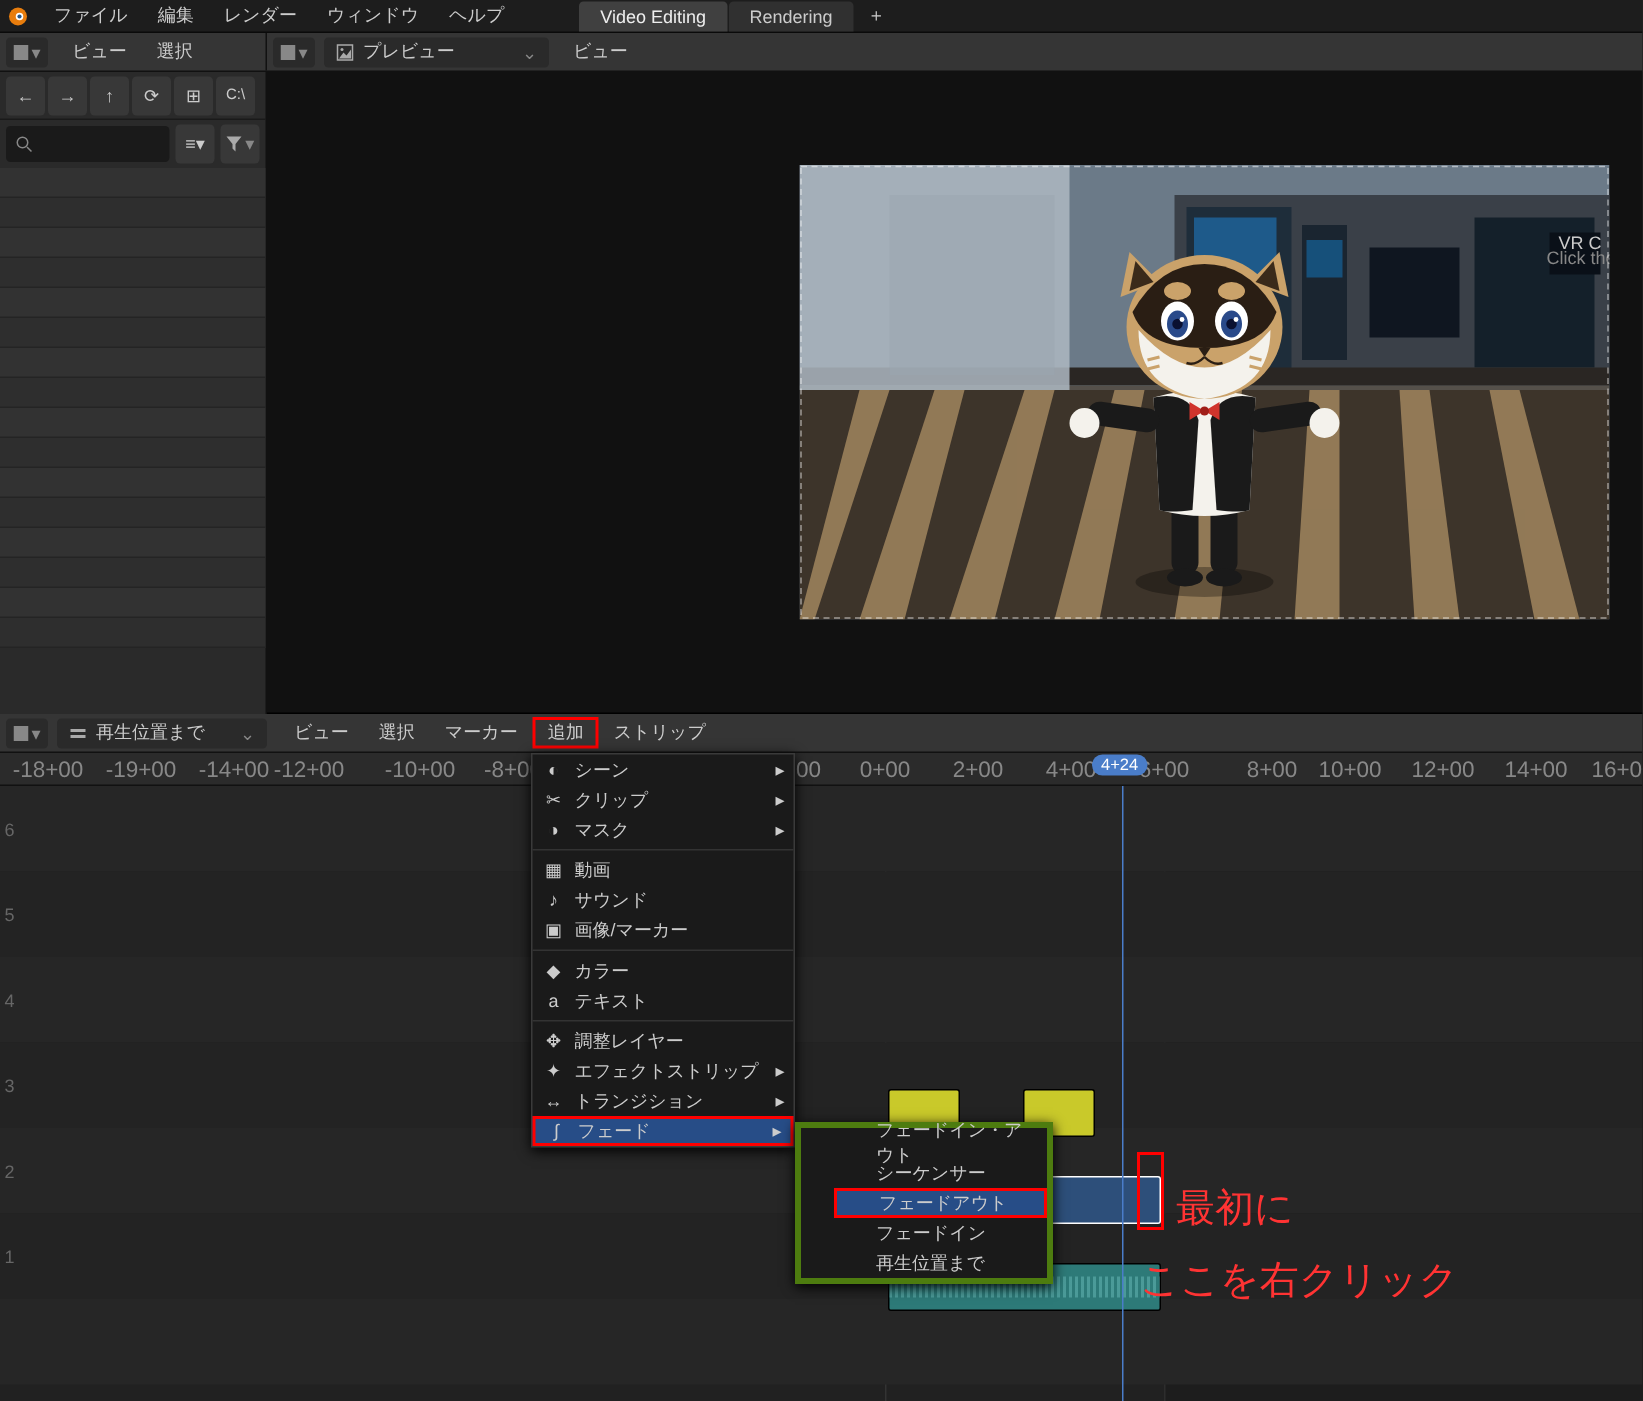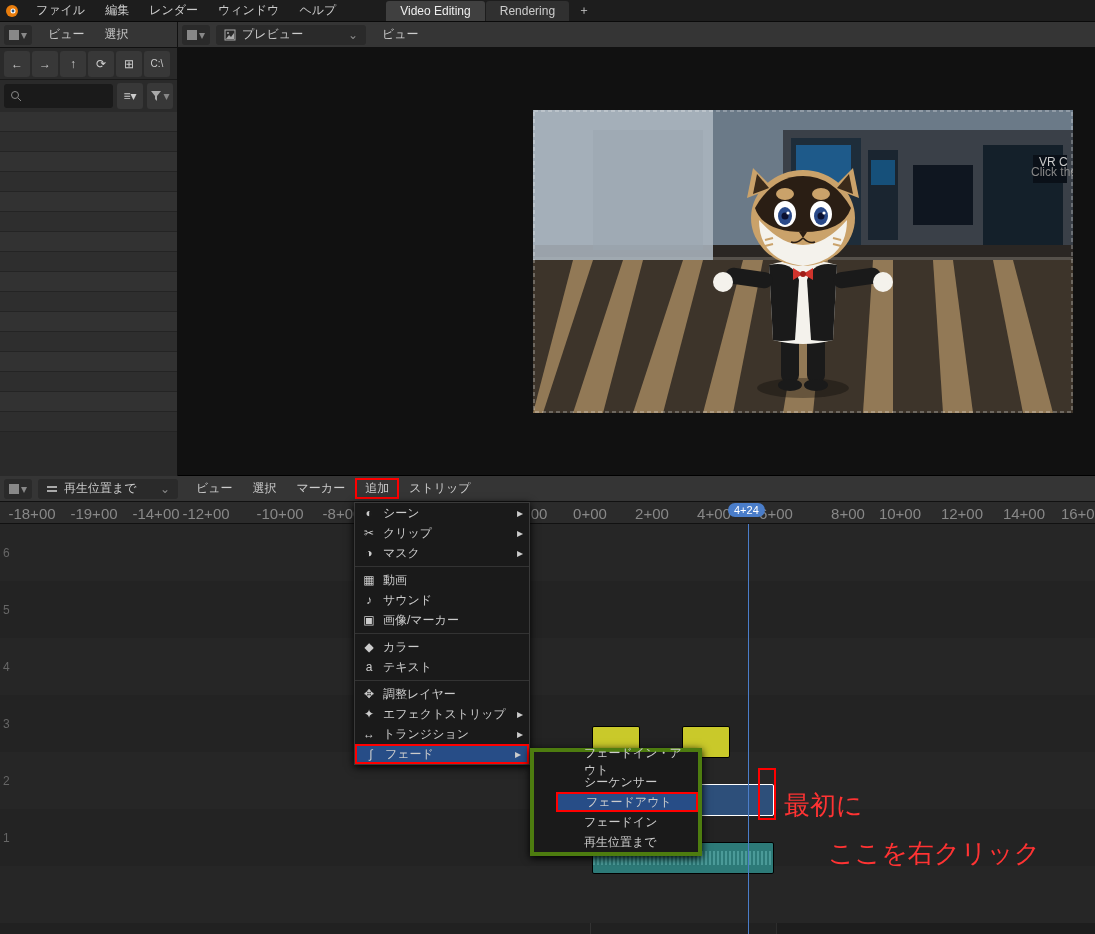--- a/index.html
+++ b/index.html
@@ -433,13 +433,13 @@
   <div class="dd-item">
       <span>フェードイン</span>
     </div>
   <div class="dd-item">
       <span>再生位置まで</span>
     </div>
 </div>
 
 <div class="anno-box" style="left:758px; top:768px; width:18px; height:52px"></div>
 <div class="anno-text" style="left:784px; top:790px">最初に</div>
-<div class="anno-text" style="left:828px; top:838px">ここを右クリック</div>
+<div class="anno-text" style="left:760px; top:838px">ここを右クリック</div>
 
 </body></html>

